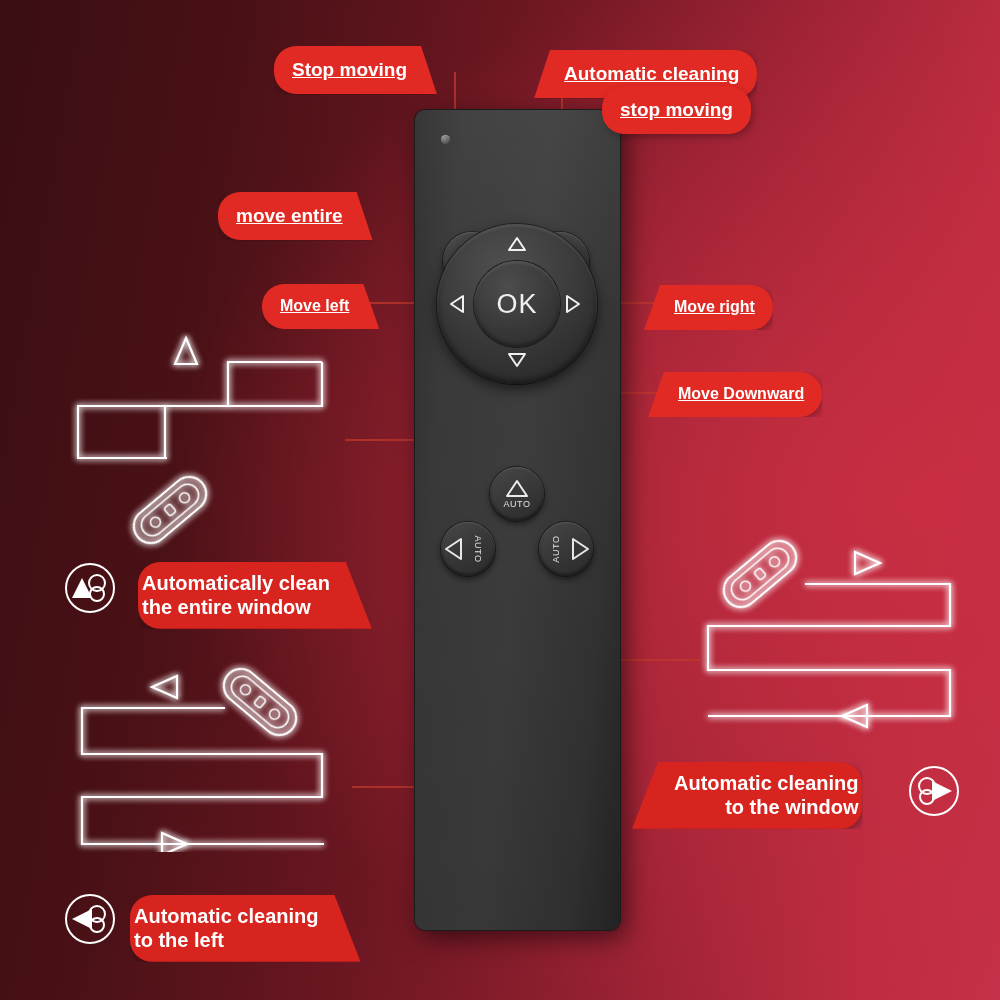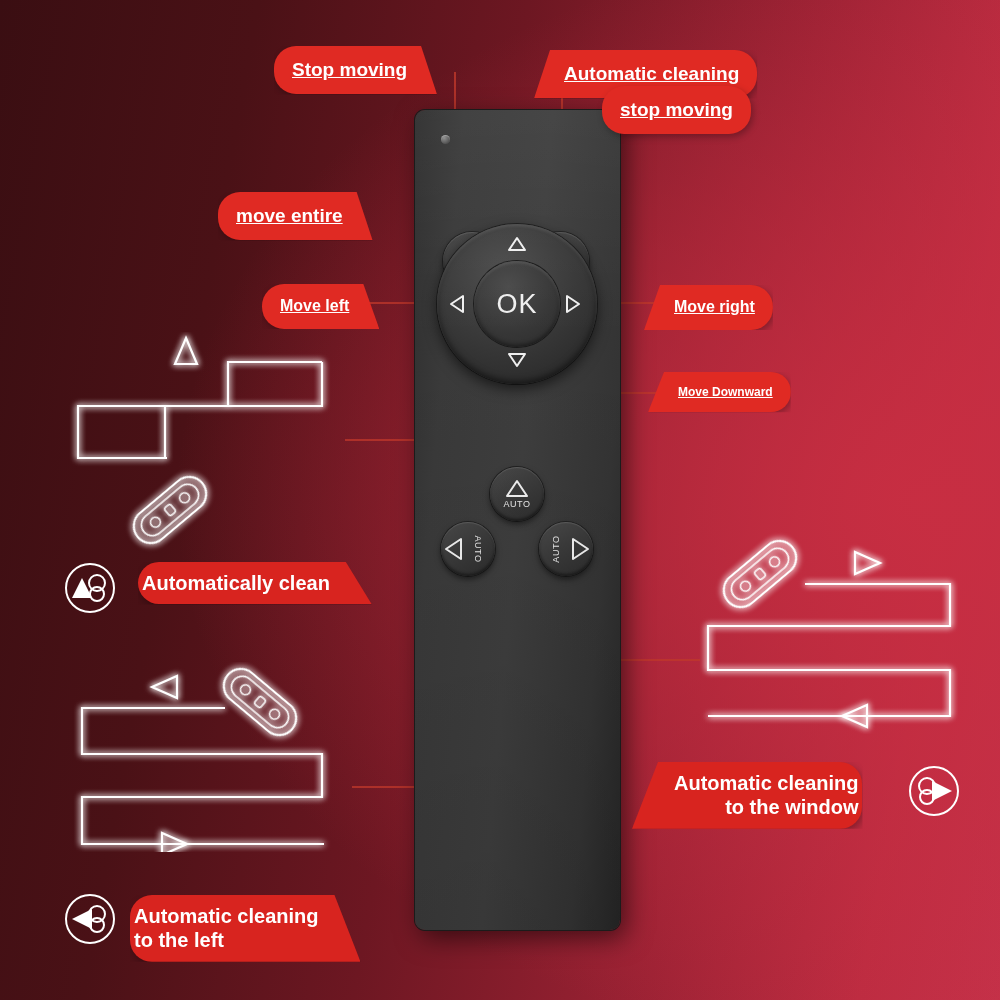--- a/index.html
+++ b/index.html
@@ -95,21 +95,21 @@
     padding-left:30px;
   }
   .pill.round{border-radius:22px;}
 
   .pill-stop-moving{left:274px;top:46px;font-size:19px;}
   .pill-auto-clean{left:534px;top:50px;font-size:19px;}
   .pill-stop-moving2{left:602px;top:86px;font-size:19px;}
   .pill-move-up{left:218px;top:192px;font-size:19px;}
   .pill-move-left{left:262px;top:284px;font-size:16px;}
   .pill-move-right{left:644px;top:285px;font-size:16px;}
-  .pill-move-down{left:648px;top:372px;font-size:12px;}
+  .pill-move-down{left:648px;top:372px;font-size:16px;}
 
   .pill-big{
     position:absolute;background:#d8241f;color:#fff;font-weight:bold;font-size:20px;
     line-height:1.22;padding:9px 4px;box-shadow:2px 4px 9px rgba(0,0,0,.3);
   }
   .pill-big.to-right{
     border-radius:22px 0 0 22px;
     clip-path:polygon(0 0, calc(100% - 26px) 0, 100% 100%, 0 100%);
     padding-right:42px;
   }
@@ -345,20 +345,21 @@
   </div>
 
   <svg class="badge badge-entire" viewBox="0 0 52 52">
     <circle cx="26" cy="26" r="24" fill="none" stroke="#ffffff" stroke-width="2"></circle>
     <polygon points="18,16 28,36 8,36" fill="#ffffff"></polygon>
     <circle cx="33" cy="21" r="8" fill="none" stroke="#ffffff" stroke-width="2"></circle>
     <circle cx="33" cy="32" r="7" fill="none" stroke="#ffffff" stroke-width="2"></circle>
   </svg>
   <div class="pill-big to-right pill-entire">
     <div>Automatically clean</div>
+    <div>the entire window</div>
   </div>
 
   <svg class="badge badge-left" viewBox="0 0 52 52">
     <circle cx="26" cy="26" r="24" fill="none" stroke="#ffffff" stroke-width="2"></circle>
     <polygon points="8,26 28,16 28,36" fill="#ffffff"></polygon>
     <circle cx="33" cy="21" r="8" fill="none" stroke="#ffffff" stroke-width="2"></circle>
     <circle cx="33" cy="32" r="7" fill="none" stroke="#ffffff" stroke-width="2"></circle>
   </svg>
   <div class="pill-big to-right pill-left-clean">
     <div>Automatic cleaning</div>

